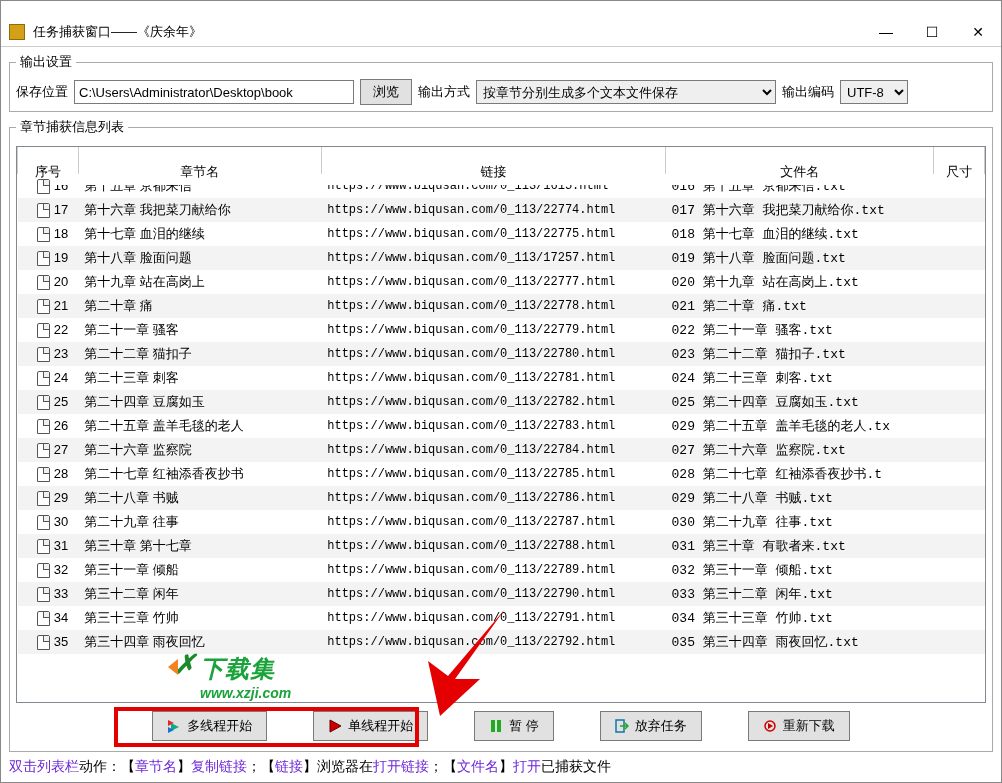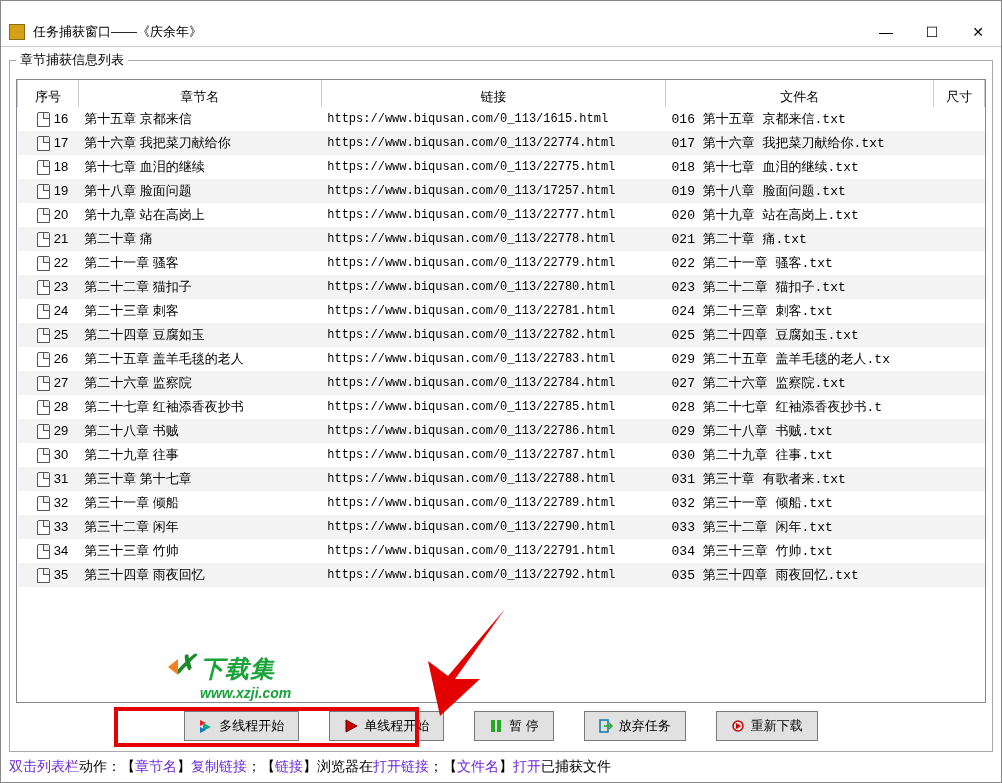--- a/index.html
+++ b/index.html
@@ -13,34 +13,34 @@
     fieldset { border: 1px solid #aaa; margin: 6px 8px 2px; padding: 8px 6px 6px; }
     fieldset legend { font-size: 13px; padding: 0 4px; }
     .output-row { display: flex; align-items: center; gap: 6px; }
     .output-row label { font-size: 13px; white-space: nowrap; }
     .output-row input[type=text] { height: 24px; border: 1px solid #7a7a7a; padding: 0 4px; font-family: inherit; font-size: 13px; }
     .output-row button { height: 26px; padding: 0 12px; border: 1px solid #7a7a7a; background: #e1e1e1; font-family: inherit; font-size: 13px; }
     .output-row select { height: 24px; border: 1px solid #7a7a7a; font-family: inherit; font-size: 13px; padding: 0 2px; }
     .list-fieldset { flex: 1; display: flex; flex-direction: column; margin-top: 4px; overflow: hidden; }
     .table-wrap { flex: 1; border: 1px solid #828790; overflow-y: scroll; overflow-x: hidden; background: #fff; margin-top: 2px; }
     table { width: 100%; border-collapse: collapse; table-layout: fixed; }
-    thead th { background: #fff; border: 1px solid #ccc; border-top: none; font-weight: normal; font-size: 13px; padding: 4px 6px; text-align: center; position: sticky; top: 4px; }
+    thead th { background: #fff; border: 1px solid #ccc; border-top: none; font-weight: normal; font-size: 13px; padding: 4px 6px; text-align: center; position: sticky; top: 12px; }
     tbody td { padding: 3px 6px; font-size: 13px; white-space: nowrap; overflow: hidden; text-overflow: ellipsis; height: 23px; }
     tbody tr:nth-child(even) { background: #f3f3f3; }
     .col-no { width: 60px; }
     .col-ch { width: 240px; }
     .col-link { width: 340px; }
     .col-file { width: 265px; }
     .col-size { width: 50px; }
     .doc-icon { display: inline-block; width: 13px; height: 15px; border: 1px solid #555; border-radius: 2px 2px 0 0; position: relative; margin-right: 4px; vertical-align: middle; background: #fff; }
     .doc-icon::before { content: ""; position: absolute; top: 0; right: 0; width: 5px; height: 5px; border-left: 1px solid #555; border-bottom: 1px solid #555; background: #f0f0f0; }
     td.no { text-align: right; padding-right: 10px; }
     .link-text { font-family: "Courier New", monospace; font-size: 12px; }
     .file-text { font-family: "Courier New", monospace; font-size: 13px; }
-    .buttons-row { display: flex; justify-content: center; gap: 30px; padding: 8px 0 4px; position: relative; }
+    .buttons-row { display: flex; justify-content: center; gap: 46px; padding: 8px 0 4px; position: relative; }
     .action-btn { height: 30px; padding: 0 14px; border: 1px solid #7a7a7a; background: #e1e1e1; font-family: inherit; font-size: 13px; display: flex; align-items: center; gap: 6px; }
     .ico { display: inline-block; width: 14px; height: 14px; }
     .hint-bar { padding: 4px 8px 6px; font-size: 14px; }
     .hint-red { color: #6d28d9; }
     .hint-blue { color: #6d28d9; }
     .highlight-box { position: absolute; border: 4px solid #e40000; pointer-events: none; }
     .arrow-overlay { position: absolute; pointer-events: none; }
     .watermark { position: absolute; color: #1aa33a; font-weight: bold; font-style: italic; pointer-events: none; }
     .wm-text { font-size: 24px; letter-spacing: 1px; }
     .wm-url { font-size: 14px; }
@@ -54,20 +54,36 @@
   <div class="titlebar">
     <span class="titlebar-icon"></span>
     <span class="titlebar-title">任务捕获窗口——《庆余年》</span>
     <div class="titlebar-btns">
       <div class="titlebar-btn">—</div>
       <div class="titlebar-btn">☐</div>
       <div class="titlebar-btn close-btn">✕</div>
     </div>
   </div>
 
+  <fieldset>
+    <legend>输出设置</legend>
+    <div class="output-row">
+      <label>保存位置</label>
+      <input type="text" style="width: 280px;" value="C:\Users\Administrator\Desktop\book">
+      <button>浏览</button>
+      <label>输出方式</label>
+      <select style="width:300px">
+        <option>按章节分别生成多个文本文件保存</option>
+      </select>
+      <label>输出编码</label>
+      <select style="width:68px">
+        <option>UTF-8</option>
+      </select>
+    </div>
+  </fieldset>
 
   <fieldset class="list-fieldset" style="position:relative;">
     <legend>章节捕获信息列表</legend>
     <div class="table-wrap">
       <table>
         <colgroup>
           <col class="col-no">
             <col class="col-ch">
             <col class="col-link">
             <col class="col-file">

